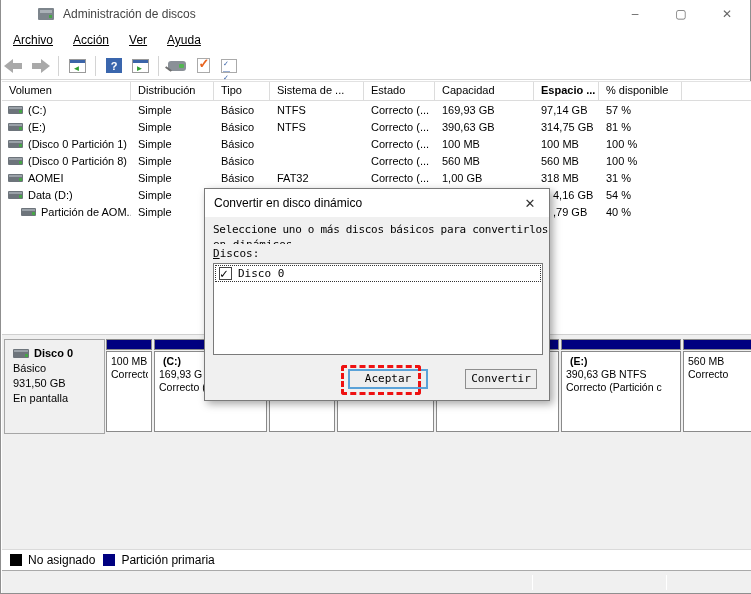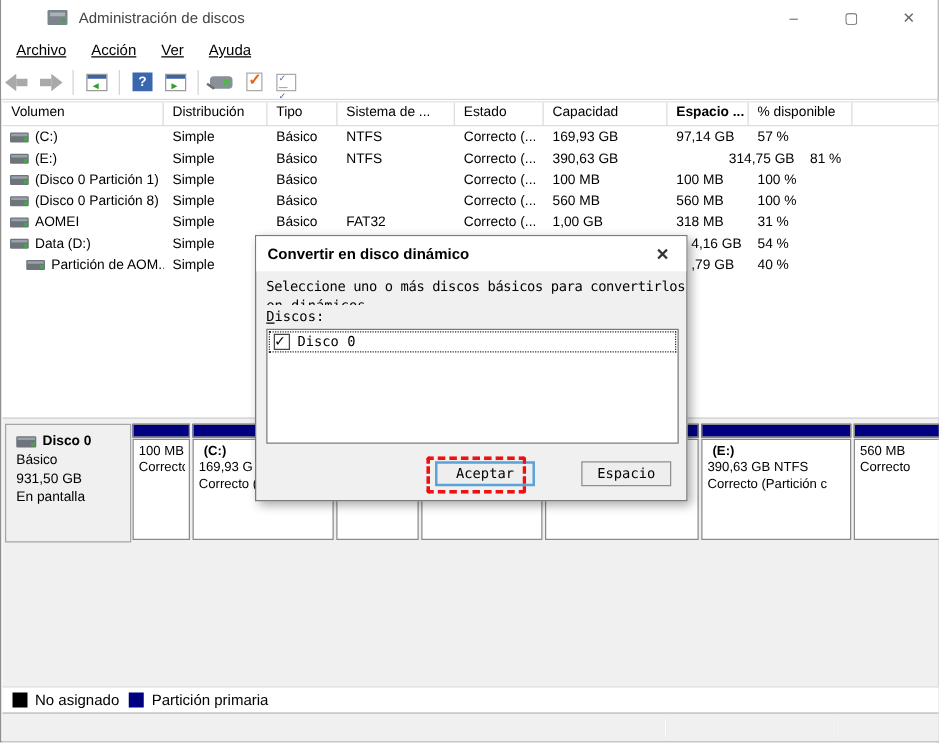--- a/index.html
+++ b/index.html
@@ -74,21 +74,21 @@
   .legendbar { position:absolute; left:0; top:214px; width:749px; height:22px; background:#fff; border-top:1px solid #dadada; border-bottom:1px solid #a9a9a9; display:flex; align-items:center; }
   .lg-item { display:flex; align-items:center; margin-left:8px; font-size:12px; }
   .lg-sq { width:12px; height:12px; margin-right:6px; flex:none; }
 
   
   .statusbar { position:absolute; left:0; top:236px; width:749px; height:22px; background:#f0f0f0; }
   .sb-div { position:absolute; top:4px; width:1px; height:15px; background:#c8c8c8; border-right:1px solid #fff; }
 
   
   .dialog { position:absolute; left:203px; top:188px; width:346px; height:213px; background:#f0f0f0; border:1px solid #7a7a7a; box-shadow:3px 3px 8px rgba(0,0,0,.35); }
-  .dlg-title { height:28px; background:#fff; display:flex; align-items:center;font-weight:bold; }
+  .dlg-title { height:28px; background:#fff; display:flex; align-items:center; }
   .dlg-title-text { margin-left:9px; font-size:12px; }
   .dlg-close { margin-left:auto; width:38px; height:28px; display:flex; align-items:center; justify-content:center; font-size:13px; color:#333; }
   .dlg-body { position:relative; height:184px; font-family:"DejaVu Sans Mono", monospace; font-size:11px; }
   .dlg-line1 { position:absolute; left:8px; top:6px; white-space:nowrap; letter-spacing:-0.3px; }
   .dlg-line2 { position:absolute; left:8px; top:21px; height:6px; overflow:hidden; line-height:13px; white-space:nowrap; }
   .dlg-listlabel { position:absolute; left:8px; top:30px; }
   .dlg-listlabel::first-letter { text-decoration:underline; }
   .dlg-listbox { position:absolute; left:8px; top:46px; width:330px; height:92px; background:#fff; border:1px solid #7a7a7a; padding:1px; }
   .dlg-item { height:17px; display:flex; align-items:center; border:1px dotted #333; }
   .dlg-check { width:13px; height:13px; background:#fff; border:1px solid #444; margin:0 6px 0 3px; position:relative; flex:none; }
@@ -190,21 +190,21 @@
         <div class="lv-row">
           <div class="lv-cell c-volumen first" style="width: 129px;">
             <span class="vol-icon"></span>
             <span>(E:)</span>
           </div>
           <div class="lv-cell c-distribucion" style="width: 83px;">Simple</div>
           <div class="lv-cell c-tipo" style="width: 56px;">Básico</div>
           <div class="lv-cell c-sistema" style="width: 94px;">NTFS</div>
           <div class="lv-cell c-estado" style="width: 71px;">Correcto (...</div>
           <div class="lv-cell c-capacidad" style="width: 99px;">390,63 GB</div>
-          <div class="lv-cell c-espacio" style="width: 65px; margin-left: 42px;">314,75 GB</div>
+          <div class="lv-cell c-espacio" style="width: 65px;">314,75 GB</div>
           <div class="lv-cell c-disponible" style="width: 83px;">81 %</div>
         </div>
         <div class="lv-row">
           <div class="lv-cell c-volumen first" style="width: 129px;">
             <span class="vol-icon"></span>
             <span>(Disco 0 Partición 1)</span>
           </div>
           <div class="lv-cell c-distribucion" style="width: 83px;">Simple</div>
           <div class="lv-cell c-tipo" style="width: 56px;">Básico</div>
           <div class="lv-cell c-sistema" style="width: 94px;"></div>
@@ -366,19 +366,19 @@
       <div class="dlg-line2">en dinámicos.</div>
       <div class="dlg-listlabel">Discos:</div>
       <div class="dlg-listbox" id="dlg-listbox">
           <div class="dlg-item">
             <span class="dlg-check"></span>
             <span>Disco 0</span>
           </div>
         </div>
       <div class="dlg-buttons">
         <div class="dlg-btn btn-ok">Aceptar</div>
-        <div class="dlg-btn btn-cancel">Espacio</div>
+        <div class="dlg-btn btn-cancel">Convertir</div>
       </div>
       <div class="annot"></div>
     </div>
   </div>
 
 </div>
 
 </body></html>

